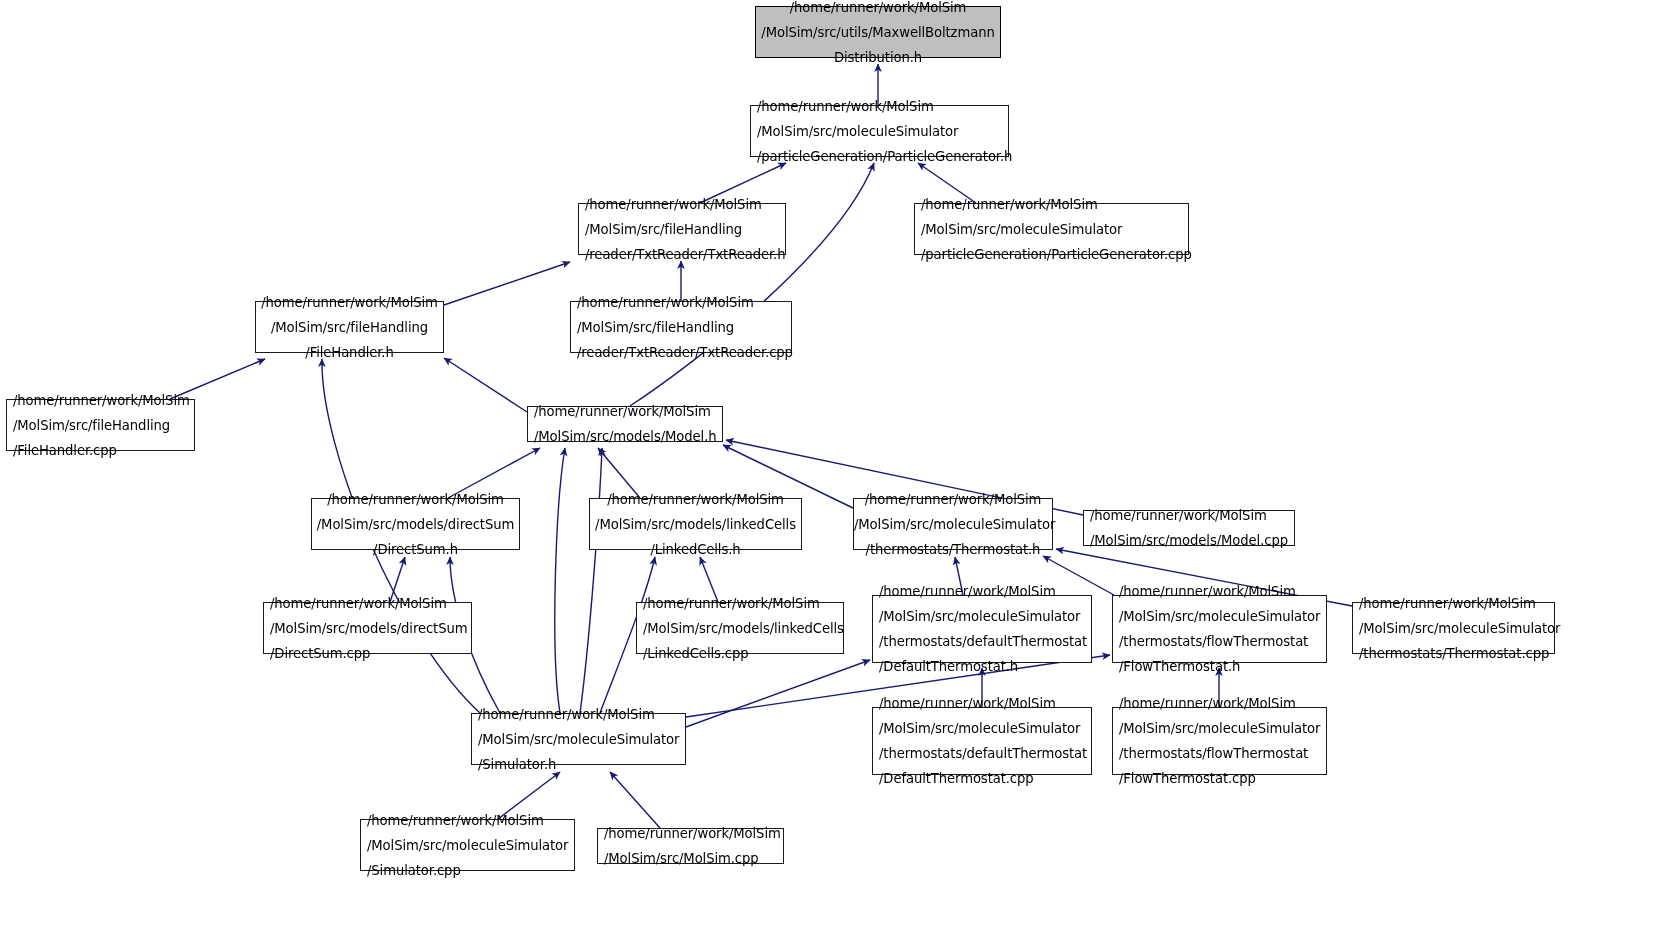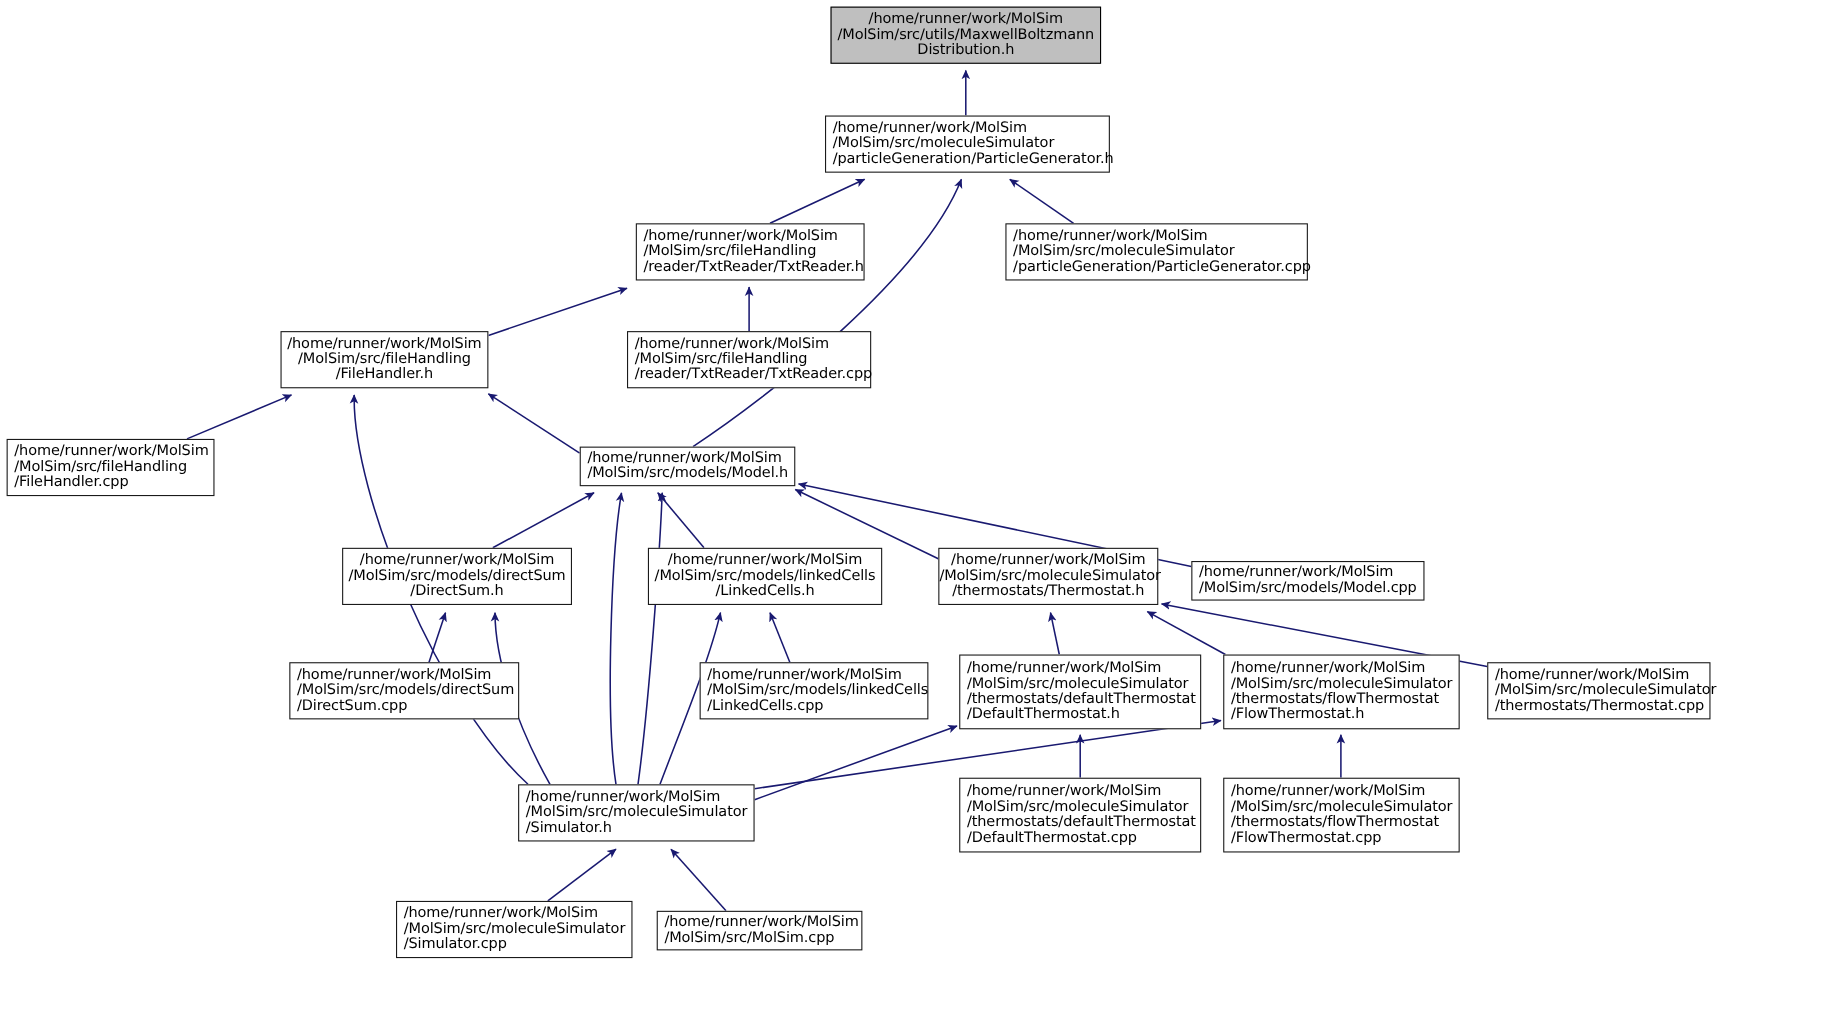--- a/index.html
+++ b/index.html
@@ -29,21 +29,21 @@
   .node-box {
     position: absolute;
     box-sizing: border-box;
     border: 1px solid #1a1a1a;
     background: #ffffff;
     display: flex;
     flex-direction: column;
     justify-content: center;
     align-items: center;
     font-size: 13.2px;
-    line-height: 14px;
+    line-height: 25px;
     color: #000000;
     text-align: center;
     white-space: pre-line;
     letter-spacing: -0.1px;
     z-index: 2;
   }
   .node-box.root {
     background: #bfbfbf;
     border-color: #000000;
   }

